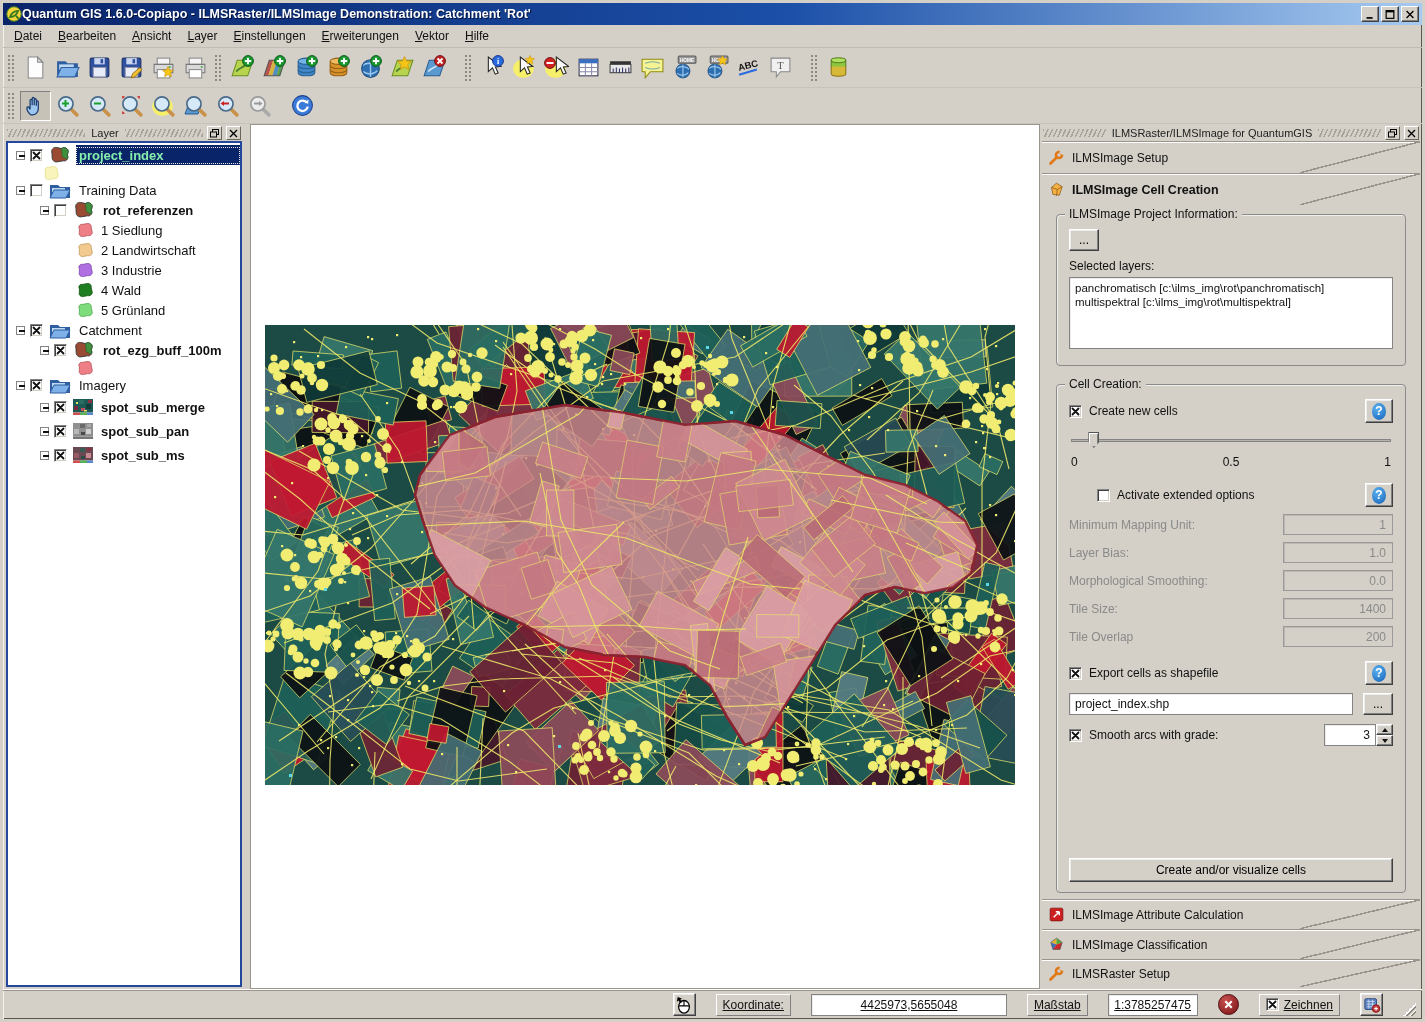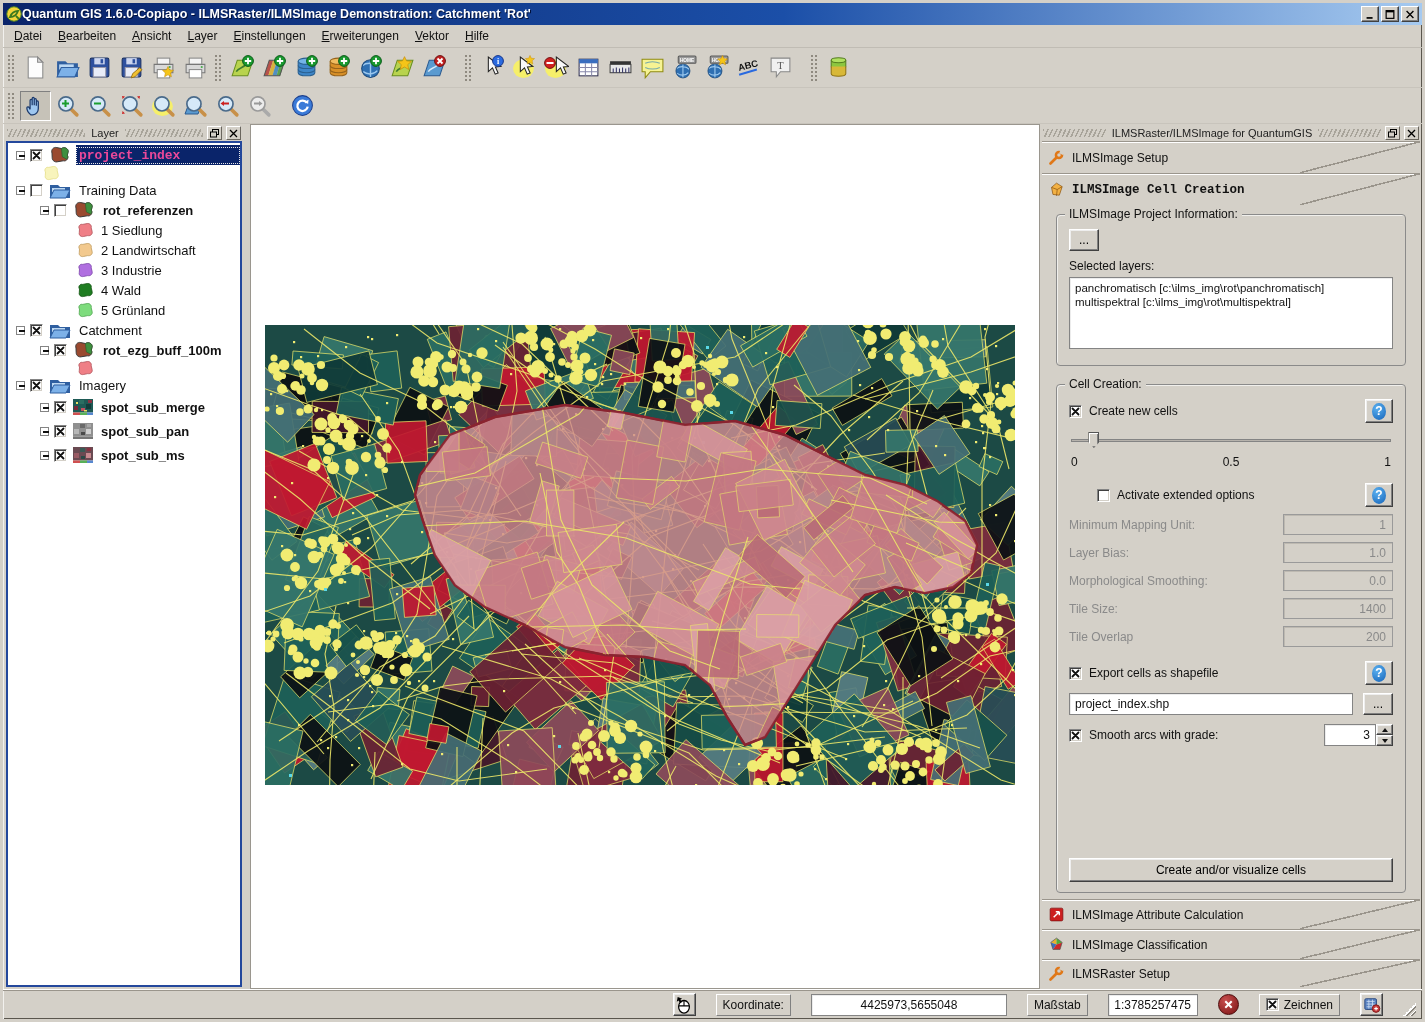--- a/index.html
+++ b/index.html
@@ -42,21 +42,21 @@
   .trow.thumbrow{height:24px;}
   .exp{width:9px;height:9px;border:1px solid #848484;background:#fff;position:relative;flex:none;margin-right:5px;}
   .exp::before{content:"";position:absolute;left:1.5px;top:3.5px;width:6px;height:1.5px;background:#111;}
   .cb{width:13px;height:13px;background:#fff;border:1px solid;border-color:#848484 #fff #fff #848484;
       box-shadow:inset 1px 1px 0 #404040,inset -1px -1px 0 #d4d0c8;flex:none;margin-right:6px;position:relative;}
   .cb svg{position:absolute;left:1px;top:1px;width:9px;height:9px;}
   .ticon{flex:none;margin-right:5px;display:flex;align-items:center;}
   .tlabel{white-space:nowrap;padding:1px 3px;}
   .tlabel.bold{font-weight:bold;}
   .selwrap{display:flex;align-items:center;background:#0a246a;flex:1;align-self:stretch;}
-  .selwrap .tlabel{color:#ec4899;outline:1px dotted #e8e8e8;outline-offset:-1px;flex:1;font-family:Liberation Mono, monospace;}
+  .selwrap .tlabel{color:#86efac;outline:1px dotted #e8e8e8;outline-offset:-1px;flex:1;}
   .splitter{width:7px;}
   .canvas{flex:1;background:#fff;position:relative;border:1px solid #9a968e;}
   .mapimg{position:absolute;left:14px;top:200px;}
   
   .dock-r{width:382px;display:flex;flex-direction:column;padding:1px 2px 2px 2px;}
   .drawer{position:relative;border-top:1px solid #9a958c;box-shadow:inset 0 1px 0 #fff;
     display:flex;align-items:center;gap:7px;padding:0 6px;flex:none;}
   .drawer .diag{position:absolute;right:0;top:0;width:120px;height:100%;
     background:linear-gradient(to right bottom,transparent calc(50% - 1px),#9a958c calc(50% - 1px),#9a958c calc(50% + 0.5px),transparent calc(50% + 0.5px));}
   .drawer svg{width:17px;height:17px;flex:none;}
@@ -88,21 +88,21 @@
   .slider .shandle{position:absolute;top:1px;width:11px;height:16px;background:#d4d0c8;border:1px solid #555;
     box-shadow:inset 1px 1px 0 #fff,inset -1px -1px 0 #808080;clip-path:polygon(0 0,100% 0,100% 62%,50% 100%,0 62%);}
   .ticks{display:flex;justify-content:space-between;font-size:12px;margin:6px 2px 0 2px;}
   .ext-row{display:flex;align-items:center;justify-content:space-between;margin-top:7px;}
   .ext-label{color:#8a8a8a;}
   .ext-val{width:110px;height:21px;background:#d4d0c8;border:1px solid #9a9a9a;box-shadow:inset 1px 1px 0 #bdb9b1;
     color:#8a8a8a;display:flex;align-items:center;justify-content:flex-end;padding:0 6px;}
   .list{background:#fff;border:1px solid #848484;box-shadow:inset 1px 1px 0 #6f6f6f22;height:72px;padding:3px 5px;font-size:11.5px;line-height:1.25;}
   .bigbtn{height:24px;margin-top:6px;}
   
-  .statusbar{height:30px;display:flex;align-items:center;gap:20px;padding:3px 6px 3px 6px;border-top:1px solid #fff;box-shadow:inset 0 1px 0 #9a958c;}
+  .statusbar{height:30px;display:flex;align-items:center;gap:20px;padding:3px 6px 3px 6px;border-top:1px solid #fff;box-shadow:inset 0 1px 0 #9a958c;text-decoration:underline;}
   .sb-plain{border:1px solid;border-color:#fff #808080 #808080 #fff;padding:2px 6px;height:22px;display:flex;align-items:center;}
   .sb-field{height:22px;text-align:center;}
   .sb-btn{width:23px;height:23px;padding:0;}
   .stopbtn{width:21px;height:21px;border-radius:50%;background:radial-gradient(circle at 35% 30%,#c85050,#7a1212);
     border:1px solid #4a0808;display:flex;align-items:center;justify-content:center;}
   .stopbtn svg{width:11px;height:11px;}
   .grip{width:13px;height:13px;align-self:flex-end;
     background:linear-gradient(135deg,transparent 0 50%,#fff 50% 58%,#8a867e 58% 66%,transparent 66% 74%,#fff 74% 80%,#8a867e 80% 88%,transparent 88%);}
   .hidden-defs{position:absolute;width:0;height:0;overflow:hidden;}
 </style>
@@ -2018,21 +2018,21 @@
       </div>
 
       <div class="drawer" style="height:32px;">
         <svg>
             <use href="#i-wrench"></use>
           </svg>
         <span class="dt-label">ILMSImage Setup</span>
         <span class="diag"></span>
       </div>
 
-      <div class="drawer" style="height:32px;font-family:Liberation Mono, monospace;">
+      <div class="drawer" style="height:32px;">
         <svg>
             <use href="#i-cellpoly"></use>
           </svg>
         <span class="dt-label bold">ILMSImage Cell Creation</span>
         <span class="diag"></span>
       </div>
 
       <div class="panel-body">
         <div class="grp" style="height:152px;">
           <span class="grp-legend">ILMSImage Project Information:</span>

